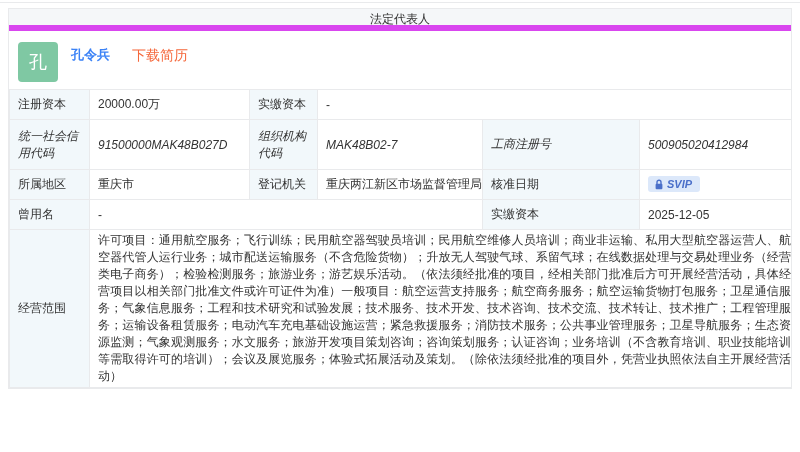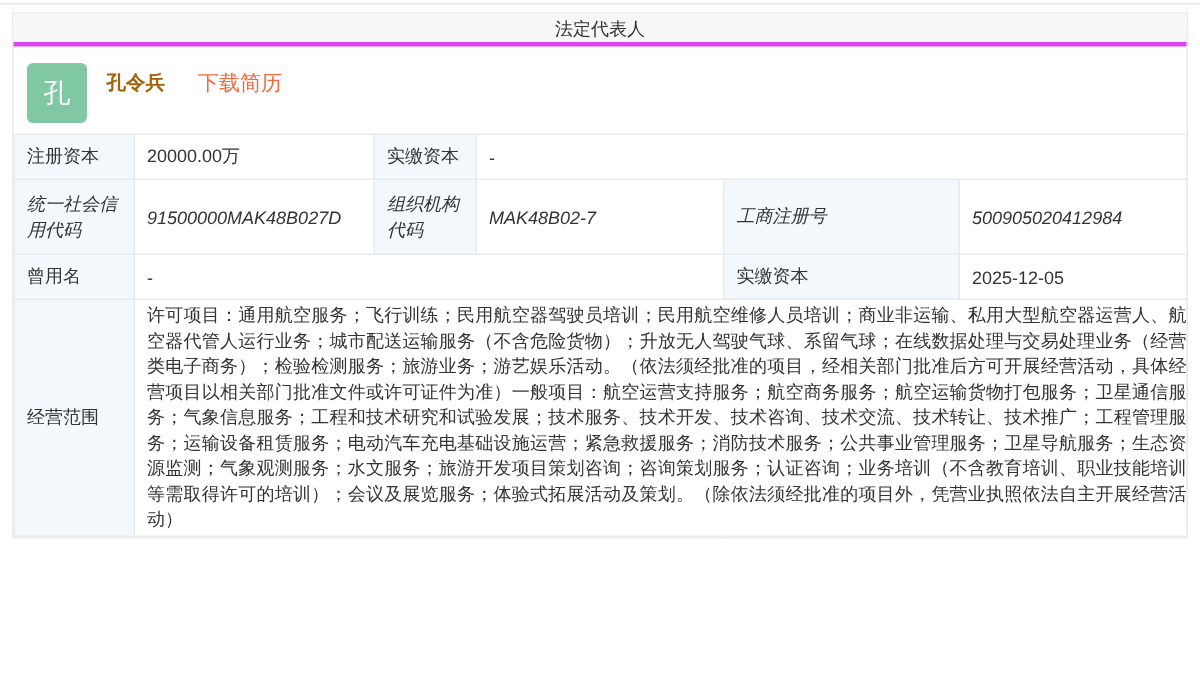--- a/index.html
+++ b/index.html
@@ -1,25 +1,25 @@
 <!DOCTYPE html>
 <html style="--avatar-green: #7fc8a3; --link-orange: #f5683c; --svip-blue: #4a6fc9; --svip-bg: #dce8fa; --label-bg: #f2f8fb;"><head>
 <meta charset="utf-8">
 <style>
   * { margin:0; padding:0; box-sizing:border-box; }
   html,body { width:800px; height:452px; background:#fff; overflow:hidden;
               font-family:"Liberation Sans","DejaVu Sans",sans-serif; }
   .topline { border-top:1px solid #e9eaec; margin-top:2px; }
   .panel { margin:5px 8px 0 8px; border:1px solid #e9eaec; }
   .panel-header { height:22px; line-height:21px; text-align:center; font-size:12px;
-                  color:#333; background:#f5f7f9; border-bottom:3px solid #d946ef; }
+                  color:#333; background:#f5f7f9; border-bottom:6px solid #d946ef; }
   .person { height:58px; display:flex; align-items:flex-start; padding:11px 0 0 9px; }
   .avatar { width:40px; height:40px; border-radius:4px; background:var(--avatar-green,#7fc8a3);
             color:#fff; font-size:18px; display:flex; align-items:center; justify-content:center; }
-  .person-name { font-size:13px; font-weight:bold; color:#a16207; margin:4px 0 0 13px; }
+  .person-name { font-size:13px; font-weight:bold; color:#3b82f6; margin:4px 0 0 13px; }
   .resume-link { font-size:14px; color:var(--link-orange,#f5683c); margin:5px 0 0 22px;
                  text-decoration:none; cursor:pointer; }
   table.info { width:100%; border-collapse:collapse; table-layout:fixed; font-size:12px; }
   table.info td { border:1px solid #e9eaec; color:#333; padding:2px 0 2px 8px;
                   vertical-align:middle; overflow:hidden; }
   td.lbl { background:var(--label-bg,#f2f8fb); color:#595959; line-height:17px; }
   tr.r1,tr.r3,tr.r4,tr.r5,tr.r6,tr.r7 { height:30px; }
   tr.r2 { height:50px;font-style:italic; }
   td.scope-val { padding:4px 10px 4px 8px; line-height:17px; text-align:justify;
                  vertical-align:top; }
@@ -60,20 +60,36 @@
       <td colspan="3">-</td>
     </tr>
     <tr class="r2">
       <td class="lbl">统一社会信用代码</td>
       <td>91500000MAK48B027D</td>
       <td class="lbl">组织机构代码</td>
       <td>MAK48B02-7</td>
       <td class="lbl">工商注册号</td>
       <td>500905020412984</td>
     </tr>
+    <tr class="r4">
+      <td class="lbl">所属地区</td>
+      <td>重庆市</td>
+      <td class="lbl">登记机关</td>
+      <td>重庆两江新区市场监督管理局</td>
+      <td class="lbl">核准日期</td>
+      <td>
+        <span class="svip">
+          <svg width="10" height="11" viewBox="0 0 10 11">
+            <path d="M3 5V3.2a2 2 0 0 1 4 0V5" fill="none" stroke="#4a6fc9" stroke-width="1.4"></path>
+            <rect x="1.6" y="4.8" width="6.8" height="5.4" rx="1" fill="#4a6fc9"></rect>
+          </svg>
+          <span>SVIP</span>
+        </span>
+      </td>
+    </tr>
     <tr class="r6">
       <td class="lbl">曾用名</td>
       <td colspan="3">-</td>
       <td class="lbl">实缴资本</td>
       <td>2025-12-05</td>
     </tr>
     <tr>
       <td class="lbl">经营范围</td>
       <td colspan="5" class="scope-val">许可项目：通用航空服务；飞行训练；民用航空器驾驶员培训；民用航空维修人员培训；商业非运输、私用大型航空器运营人、航空器代管人运行业务；城市配送运输服务（不含危险货物）；升放无人驾驶气球、系留气球；在线数据处理与交易处理业务（经营类电子商务）；检验检测服务；旅游业务；游艺娱乐活动。（依法须经批准的项目，经相关部门批准后方可开展经营活动，具体经营项目以相关部门批准文件或许可证件为准）一般项目：航空运营支持服务；航空商务服务；航空运输货物打包服务；卫星通信服务；气象信息服务；工程和技术研究和试验发展；技术服务、技术开发、技术咨询、技术交流、技术转让、技术推广；工程管理服务；运输设备租赁服务；电动汽车充电基础设施运营；紧急救援服务；消防技术服务；公共事业管理服务；卫星导航服务；生态资源监测；气象观测服务；水文服务；旅游开发项目策划咨询；咨询策划服务；认证咨询；业务培训（不含教育培训、职业技能培训等需取得许可的培训）；会议及展览服务；体验式拓展活动及策划。（除依法须经批准的项目外，凭营业执照依法自主开展经营活动）</td>
     </tr>

